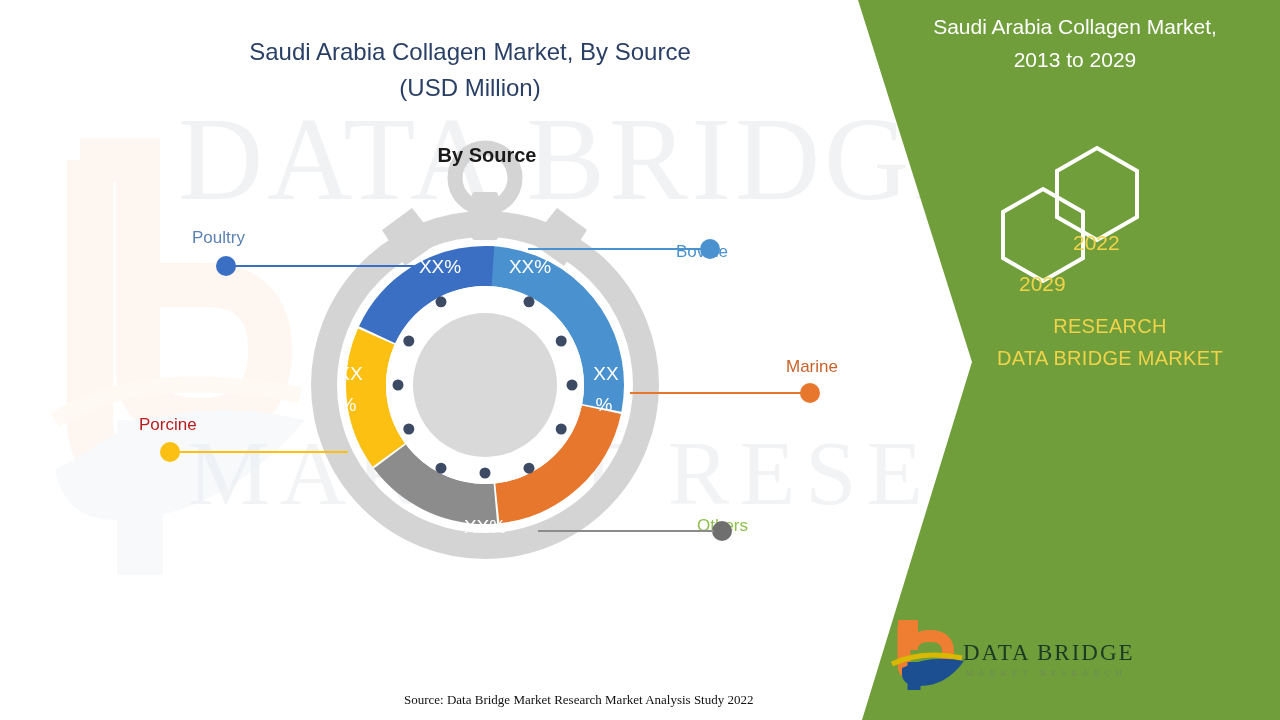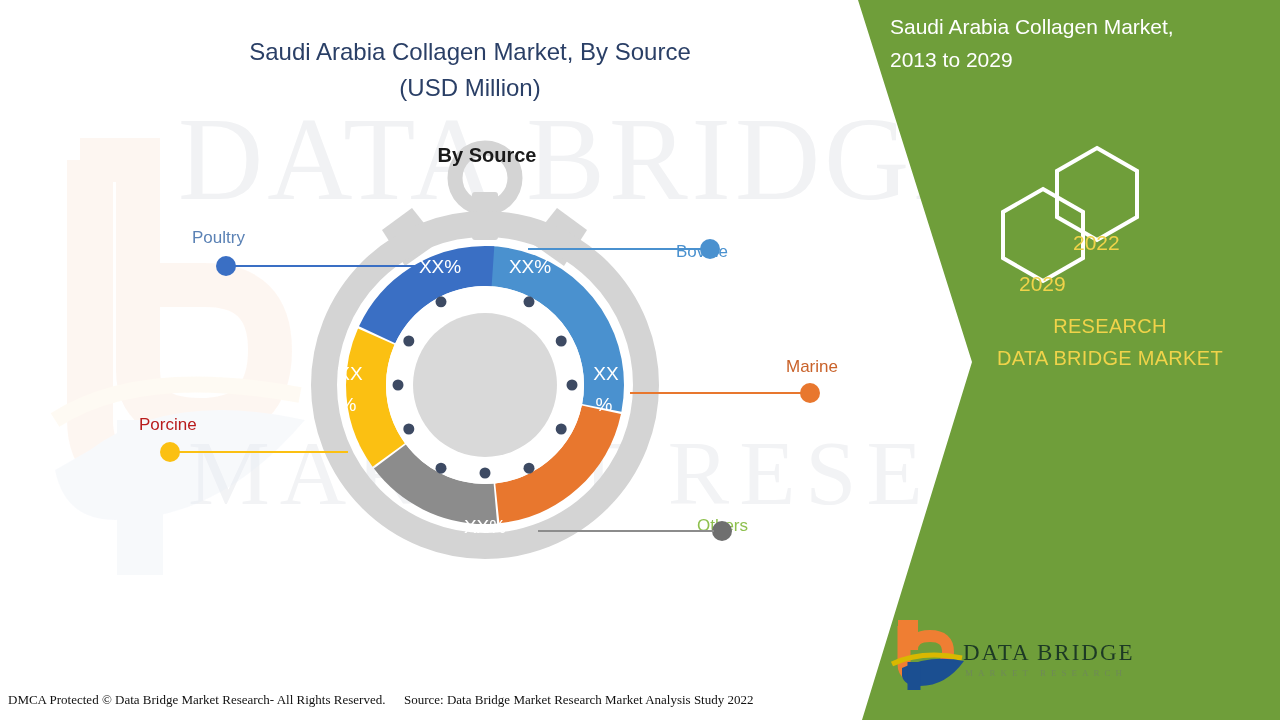--- a/index.html
+++ b/index.html
@@ -56,21 +56,21 @@
   .callout .cl-text{
     position:absolute;white-space:nowrap;font-size:17px;
     font-family:"Liberation Sans", sans-serif;
   }
   .callout .cl-dot{position:absolute;width:20px;height:20px;border-radius:50%;}
   .callout .cl-line{position:absolute;height:2px;}
 
   
   #green-panel{position:absolute;left:0;top:0;width:1280px;height:720px;pointer-events:none;}
   #panel-title{
-    position:absolute; left:890px; top:10px; width:370px; text-align:left;
+    position:absolute; left:890px; top:10px; width:370px; text-align:center;
     color:#ffffff; font-size:21px; line-height:33px;
     font-family:"Liberation Sans", sans-serif;
   }
   #hex-group{position:absolute;left:985px;top:145px;width:200px;height:140px;}
   .hex-num{
     position:absolute;color:#f0d34a;font-size:21px;
     font-family:"Liberation Sans", sans-serif;white-space:nowrap;margin-top:48px;
   }
   #brand-name{
     position:absolute;left:940px;top:310px;width:340px;text-align:center;
@@ -233,16 +233,15 @@
   <svg id="dbmr-logo" viewBox="0 0 230 70">
     <path d="M14 6 L14 44 Q14 58 34 58" stroke="#ef7e33" stroke-width="13" fill="none"></path>
     <path d="M8 6 L22 6 L22 30 Q22 16 40 16 Q58 16 58 32 Q58 48 40 48 L28 48" stroke="#ef7e33" stroke-width="12" fill="none"></path>
     <path d="M2 44 Q32 30 72 38" stroke="#d9b800" stroke-width="5" fill="none"></path>
     <path d="M12 48 Q40 34 74 41 Q56 66 30 66 Q14 66 12 56 Z" fill="#1b4f91"></path>
     <path d="M24 42 L24 70" stroke="#1b4f91" stroke-width="13" fill="none"></path>
   </svg>
   <div id="logo-word">DATA BRIDGE</div>
   <div id="logo-sub">MARKET RESEARCH</div>
 
-  <div class="footer-txt" id="footer-left">DMCA Protected © Data Bridge Market Research- All Rights Reserved.</div>
   <div class="footer-txt" id="footer-center">Source: Data Bridge Market Research Market Analysis Study 2022</div>
 
 </div>
 
 </body></html>

